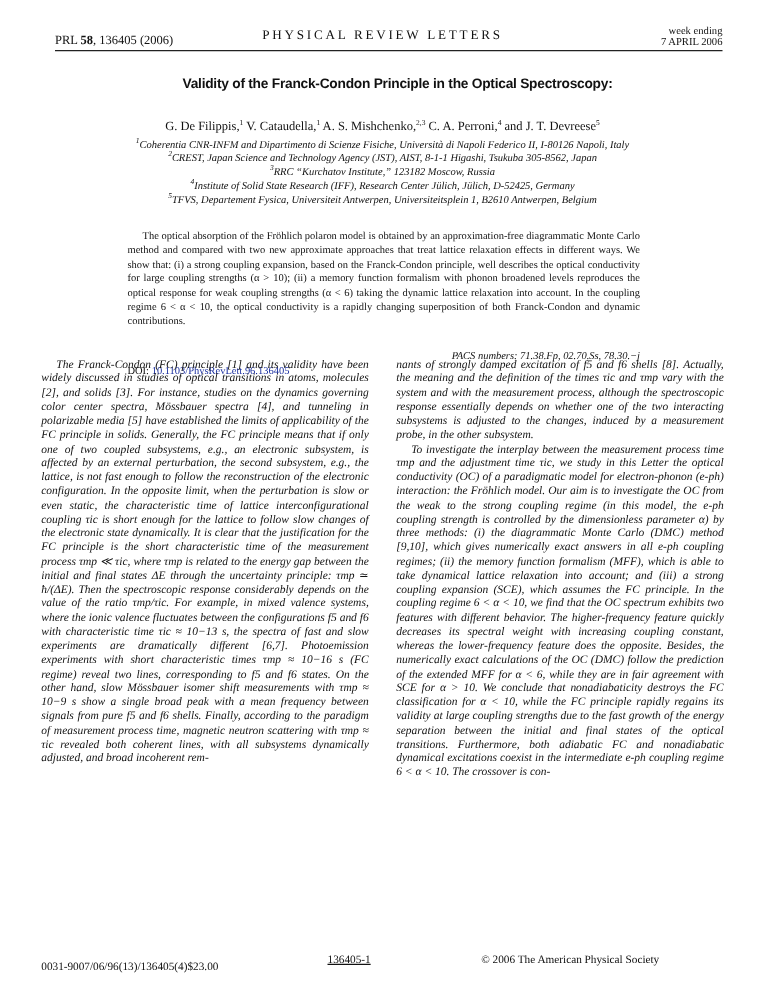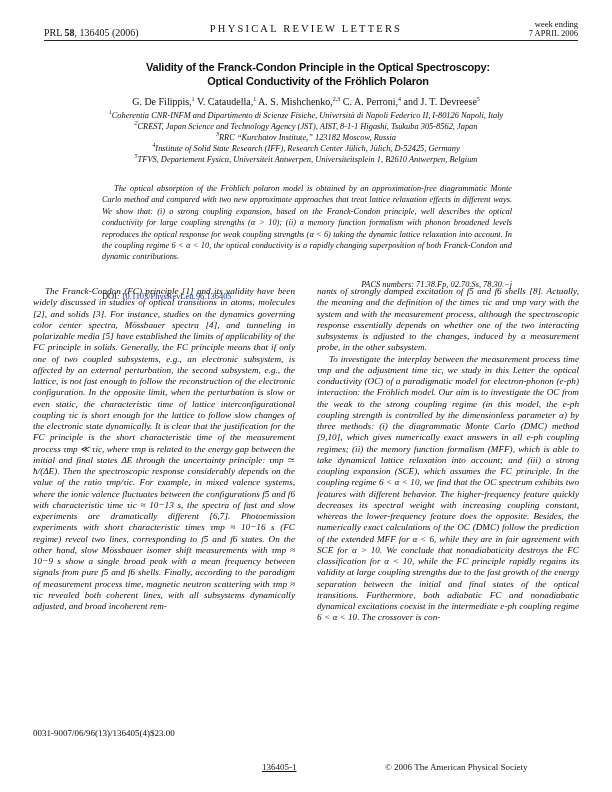--- a/index.html
+++ b/index.html
@@ -9,48 +9,47 @@
   .hdr-left { left: 44px; top: 27px; font-size: 10px; }
   .hdr-center { left: 0; width: 612px; top: 23px; text-align: center; font-size: 10.5px; letter-spacing: 2.2px; }
   .hdr-right { right: 34px; top: 20px; font-size: 8.5px; text-align: right; line-height: 9px; }
   .hdr-rule { left: 44px; right: 34px; top: 40px; height: 0; border-top: 1.2px solid #222; }
   .title { left: 0; width: 580px; top: 60px; text-align: center; font-family: "Liberation Sans", "DejaVu Sans", sans-serif;
            font-weight: bold; font-size: 11px; line-height: 14px; letter-spacing: -0.2px; margin-left: 28px; }
   .authors { left: 0; width: 612px; top: 96px; text-align: center; font-size: 10px; }
   .affil { left: 0; width: 612px; top: 110px; text-align: center; font-size: 8.4px; line-height: 11px; font-style: italic; }
   .affil .received { font-style: normal; }
   sup { font-size: 6px; vertical-align: 4px; line-height: 0; }
-  .abstract { left: 102px; width: 410px; top: 183px; font-size: 8.4px; line-height: 11.4px; text-align: justify; font-style: italic; }
+  .abstract { left: 102px; width: 410px; top: 183px; font-size: 8.4px; line-height: 11.4px; text-align: justify; }
   .abstract p { margin: 0; text-indent: 12px; }
   .doi-row { left: 102px; width: 410px; top: 280px; font-size: 8.4px; margin-top: 12px; }
   .doi-row .doi-link { color: #1a2fa0; text-decoration: none; }
   .pacs { right: 100px; top: 280px; font-size: 8.4px; font-style: italic; }
   .col { top: 286px; width: 262px; font-size: 9.2px; line-height: 11.25px; text-align: justify; font-style: italic; }
   .col-left { left: 33px; }
   .col-right { left: 317px; }
   .col p { margin: 0; }
   .indent { text-indent: 12px; }
-  .foot-left { left: 33px; top: 728px; font-size: 9px; }
+  .foot-left { left: 33px; top: 768px; font-size: 9px; }
   .foot-center { left: 262px; top: 762px; font-size: 9px; text-decoration: underline; }
   .foot-right { left: 385px; top: 762px; font-size: 9px; text-align: center; }
 </style>
 </head>
 <body>
 
 <div class="abs hdr-left"><span>PRL </span><b>58</b><span>, 136405 (2006)</span></div>
 <div class="abs hdr-center">PHYSICAL REVIEW LETTERS</div>
 <div class="abs hdr-right">
   <div>week ending</div>
   <div>7 APRIL 2006</div>
 </div>
 <div class="abs hdr-rule"></div>
 
 <div class="abs title">
   <div>Validity of the Franck-Condon Principle in the Optical Spectroscopy:</div>
-  <div>Optical Conductivity of the Fröhlich Polaron</div>
 </div>
 
 <div class="abs authors">
   <span><span>G. De Filippis,</span><sup>1</sup></span>
   <span><span>V. Cataudella,</span><sup>1</sup></span>
   <span><span>A. S. Mishchenko,</span><sup>2,3</sup></span>
   <span><span>C. A. Perroni,</span><sup>4</sup></span>
   <span><span>and J. T. Devreese</span><sup>5</sup></span>
 </div>
 

